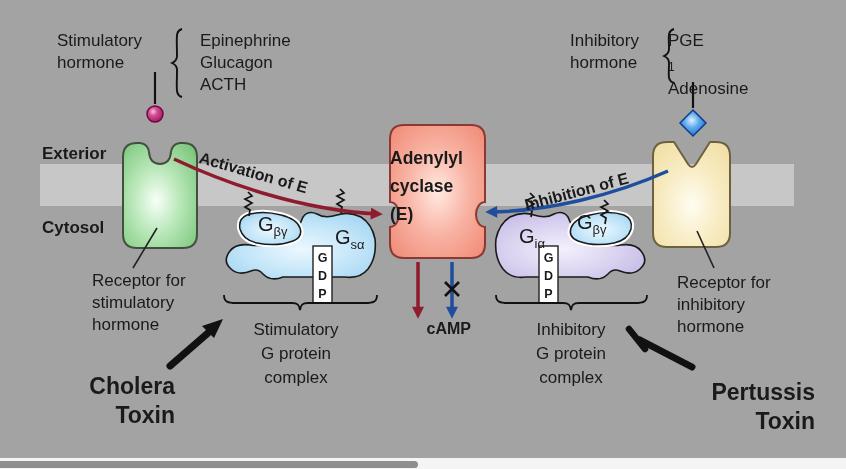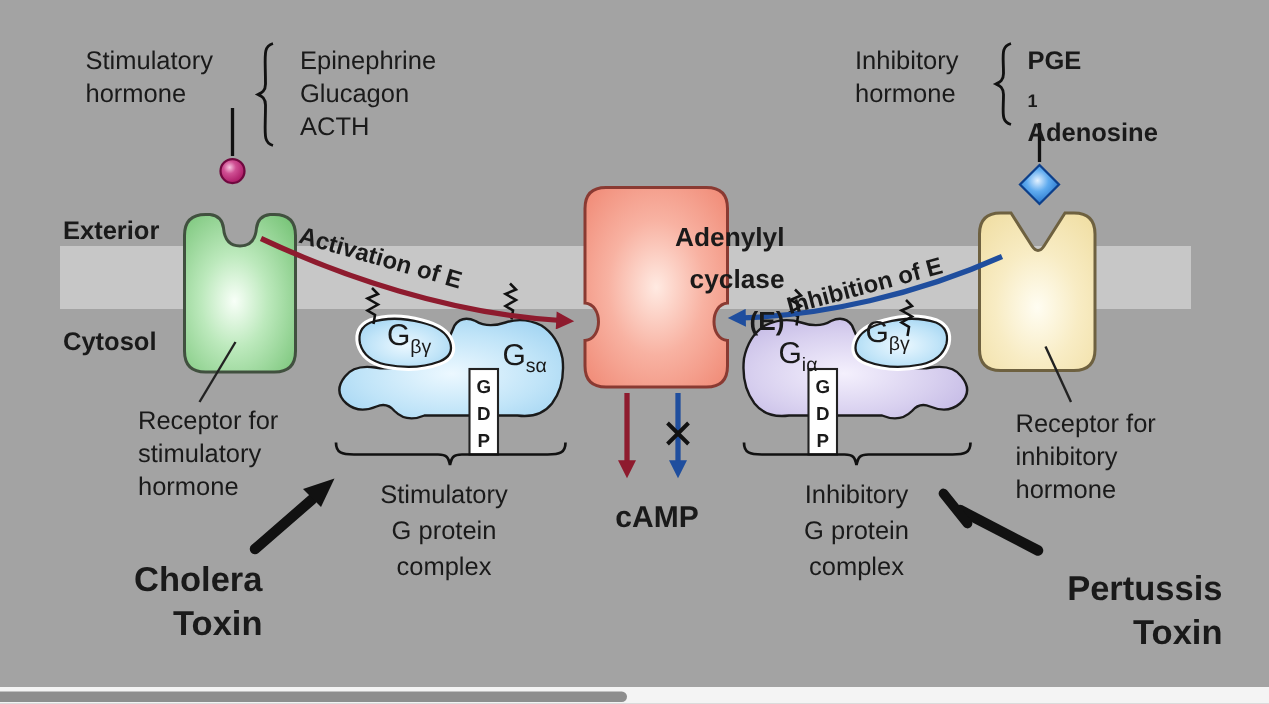--- a/index.html
+++ b/index.html
@@ -3,21 +3,21 @@
 <meta charset="utf-8">
 <style>
   html,body{margin:0;padding:0;background:#fff;}
   #stage{position:relative;width:846px;height:469px;background:#a3a3a3;overflow:hidden;
          font-family:"Liberation Sans",sans-serif;color:#1a1a1a;}
   #shape-layer{position:absolute;left:0;top:0;}
   .txt{position:absolute;white-space:nowrap;}
   .lines span{display:block;}
   .fs17{font-size:17px;line-height:22px;}
   .bold{font-weight:bold;}
-  .center{text-align:right;padding-left:38px;}
+  .center{text-align:left;}
   .rot{transform-origin:0 0;font-weight:bold;font-size:16px;}
   .glabel{font-size:20px;}
   .glabel sub{font-size:13px;vertical-align:-5px;}
   .hsub sub{font-size:12px;vertical-align:-3px;}
   .gdp{font-size:12.5px;font-weight:bold;line-height:18px;text-align:center;}
   .toxin{font-size:23px;font-weight:bold;line-height:29px;text-align:right;}
   .complex-cap{font-size:17px;line-height:24px;text-align:center;}
   #scroll-strip{position:absolute;left:0;top:458px;width:846px;height:11px;background:#f4f4f4;}
   #scroll-thumb{position:absolute;left:0;top:461px;width:418px;height:7px;background:#8e8e8e;
                 border-radius:0 4px 4px 0;}
@@ -145,21 +145,21 @@
   <div class="txt fs17 lines" style="left:200px;top:30px;">
     <span>Epinephrine</span>
     <span>Glucagon</span>
     <span>ACTH</span>
   </div>
 
   <div class="txt fs17 lines" style="left:570px;top:30px;">
     <span>Inhibitory</span>
     <span>hormone</span>
   </div>
-  <div class="txt fs17 lines hsub" style="left:685px;top:30px;font-weight:bold;">
+  <div class="txt fs17 lines hsub" style="left:668px;top:30px;">
     <span><span>PGE</span><sub>1</sub></span>
     <span><span>Adenosine</span><sub></sub></span>
   </div>
 
   <div class="txt fs17 bold" style="left:42px;top:143px;">Exterior</div>
   <div class="txt fs17 bold" style="left:42px;top:217px;">Cytosol</div>
 
   <div class="txt bold center lines" style="left:390px;top:144px;width:95px;font-size:17.5px;line-height:28px;">
     <span>Adenylyl</span>
     <span>cyclase</span>
@@ -186,21 +186,21 @@
     <span>G</span>
     <span>D</span>
     <span>P</span>
   </div>
   <div class="txt gdp lines" style="left:539px;top:249px;width:19px;">
     <span>G</span>
     <span>D</span>
     <span>P</span>
   </div>
 
-  <div class="txt bold" style="left:405px;top:334px;width:66px;text-align:center;font-size:20px;">cAMP</div>
+  <div class="txt bold" style="left:405px;top:320px;width:66px;text-align:right;font-size:16px;">cAMP</div>
 
   <div class="txt fs17 lines" style="left:92px;top:270px;">
     <span>Receptor for</span>
     <span>stimulatory</span>
     <span>hormone</span>
   </div>
   <div class="txt fs17 lines" style="left:677px;top:272px;">
     <span>Receptor for</span>
     <span>inhibitory</span>
     <span>hormone</span>

